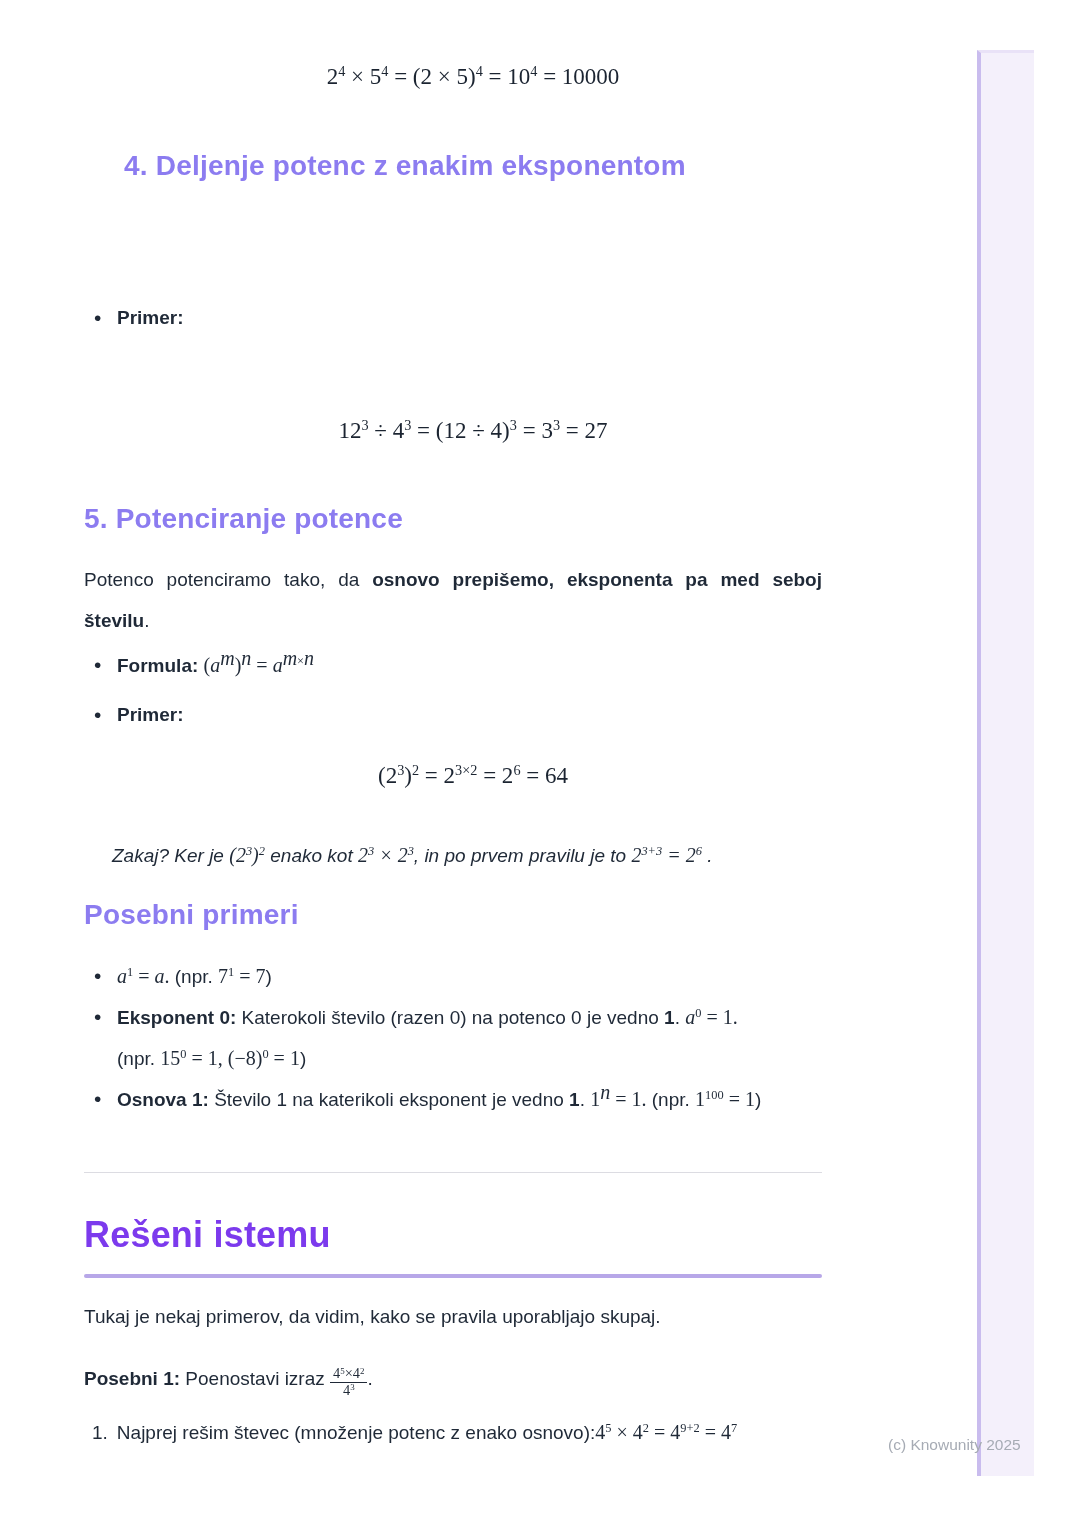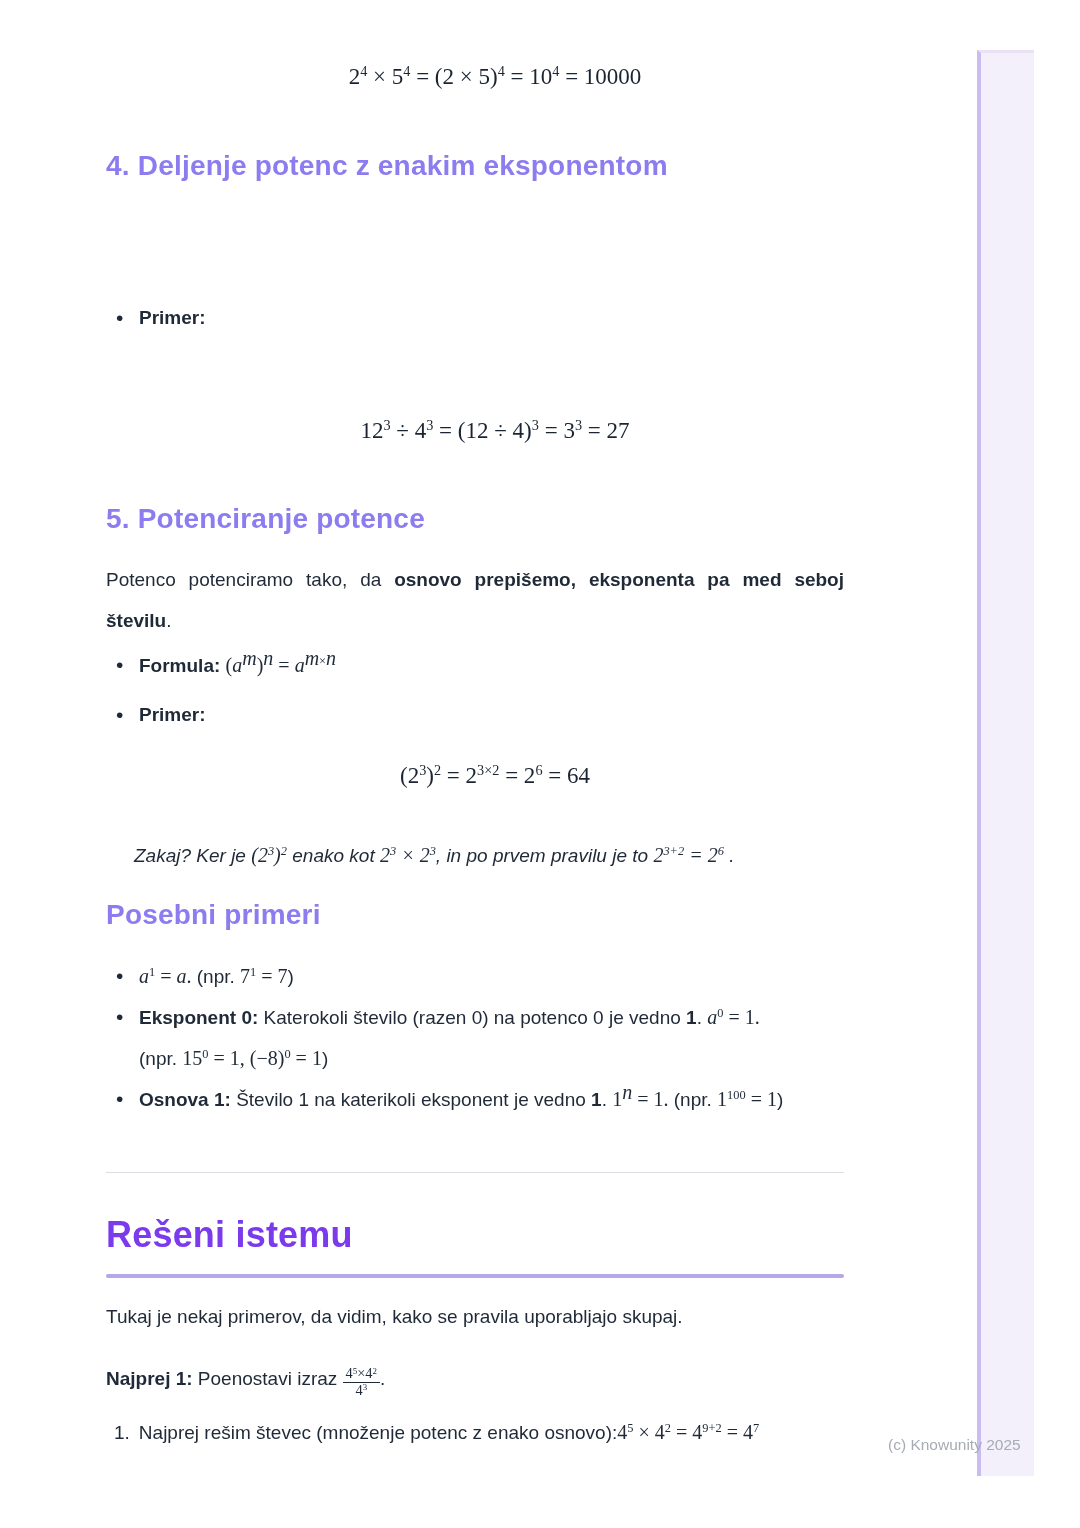--- a/index.html
+++ b/index.html
@@ -1,21 +1,21 @@
 <!DOCTYPE html>
 <html><head>
 <meta charset="utf-8">
 <style>
   * { margin:0; padding:0; box-sizing:border-box; }
   html,body { width:1080px; height:1528px; }
   body {
     position:relative; overflow:hidden; background:#ffffff;
     font-family:"Liberation Sans", sans-serif; color:#1f2937;
   }
-  .block { position:absolute; left:106px; width:738px; }
+  .block { position:absolute; left:84px; width:738px; }
 
   
   .math { font-family:"Liberation Serif","DejaVu Serif",serif; }
   i.var { font-family:"Liberation Serif","DejaVu Serif",serif; font-style:italic; }
   sup { font-size:0.62em; vertical-align:baseline; position:relative; top:-0.55em; line-height:0; }
   .frac { display:inline-block; vertical-align:-0.5em; text-align:center; line-height:1.08; }
   .frac .num { display:block; font-size:0.72em; padding:0 3px; }
   .frac .den { display:block; font-size:0.72em; padding:0 3px; border-top:1.5px solid currentColor; }
 
   
@@ -68,59 +68,59 @@
 
   .watermark { position:absolute; left:888px; top:1436px; font-size:15.5px; color:#a6abb4; z-index:5; }
 </style>
 </head>
 <body>
 
 <div class="side-panel"></div>
 
 <div class="block formula" style="top:64px;"><span class="math">2<sup>4</sup> × 5<sup>4</sup> = (2 × 5)<sup>4</sup> = 10<sup>4</sup> = 10000</span></div>
 
-<div class="block h2" style="top:150px;">4. Deljenje potenc z enakim eksponentom</div>
+<div class="block h2" style="top:150px;margin-left:40px;">4. Deljenje potenc z enakim eksponentom</div>
 <div class="block para" style="top:212px;">
 </div>
 <ul class="block bullets" style="top:301px;">
   <li><b>Primer:</b></li>
 </ul>
 <div class="block formula" style="top:418px;"><span class="math">12<sup>3</sup> ÷ 4<sup>3</sup> = (12 ÷ 4)<sup>3</sup> = 3<sup>3</sup> = 27</span></div>
 
 <div class="block h2" style="top:503px;">5. Potenciranje potence</div>
 <div class="block para" style="top:559px;">
   <div class="pline">Potenco potenciramo tako, da <b>osnovo prepišemo, eksponenta pa med seboj</b></div>
   <div class="pline last"><b>številu</b>.</div>
 </div>
 <ul class="block bullets" style="top:648px;">
   <li><b>Formula:</b> <span class="math">(<i class="var">a</i><sup><i class="var">m</i></sup>)<sup><i class="var">n</i></sup> = <i class="var">a</i><sup><i class="var">m</i>×<i class="var">n</i></sup></span></li>
   <li><b>Primer:</b></li>
 </ul>
 <div class="block formula" style="top:763px;"><span class="math">(2<sup>3</sup>)<sup>2</sup> = 2<sup>3×2</sup> = 2<sup>6</sup> = 64</span></div>
-<div class="block note" style="top:840px;">Zakaj? Ker je <span class="math">(2<sup>3</sup>)<sup>2</sup></span> enako kot <span class="math">2<sup>3</sup> × 2<sup>3</sup></span>, in po prvem pravilu je to <span class="math">2<sup>3+2</sup> = 2<sup>6</sup></span> .</div>
+<div class="block note" style="top:840px;">Zakaj? Ker je <span class="math">(2<sup>3</sup>)<sup>2</sup></span> enako kot <span class="math">2<sup>3</sup> × 2<sup>3</sup></span>, in po prvem pravilu je to <span class="math">2<sup>3+3</sup> = 2<sup>6</sup></span> .</div>
 
 <div class="block h2" style="top:899px;">Posebni primeri</div>
 <ul class="block bullets tight" style="top:956px;">
   <li>
     <span class="line"><span class="math"><i class="var">a</i><sup>1</sup> = <i class="var">a</i>.</span> (npr. <span class="math">7<sup>1</sup> = 7</span>)</span>
   </li>
   <li>
     <span class="line"><b>Eksponent 0:</b> Katerokoli število (razen 0) na potenco 0 je vedno <b>1</b>. <span class="math"><i class="var">a</i><sup>0</sup> = 1.</span></span>
     <span class="line">(npr. <span class="math">15<sup>0</sup> = 1, (−8)<sup>0</sup> = 1</span>)</span>
   </li>
   <li>
     <span class="line"><b>Osnova 1:</b> Število 1 na katerikoli eksponent je vedno <b>1</b>. <span class="math">1<sup><i class="var">n</i></sup> = 1.</span> (npr. <span class="math">1<sup>100</sup> = 1</span>)</span>
   </li>
 </ul>
 
 <div class="block divider" style="top:1172px;"></div>
 
 <div class="block h1" style="top:1214px;">Rešeni istemu</div>
 <div class="block purple-rule" style="top:1274px;"></div>
 <div class="block intro-line" style="top:1302px;">Tukaj je nekaj primerov, da vidim, kako se pravila uporabljajo skupaj.</div>
-<div class="block primer" style="top:1352px;"><b>Najprej 1:</b> Poenostavi izraz <span class="math"><span class="frac"><span class="num">4<sup>5</sup>×4<sup>2</sup></span><span class="den">4<sup>3</sup></span></span></span>.</div>
+<div class="block primer" style="top:1352px;"><b>Posebni 1:</b> Poenostavi izraz <span class="math"><span class="frac"><span class="num">4<sup>5</sup>×4<sup>2</sup></span><span class="den">4<sup>3</sup></span></span></span>.</div>
 <ol class="block steps" style="top:1414px;">
   <li>
     <span class="stepnum">1.</span><span>Najprej rešim števec (množenje potenc z enako osnovo):<span class="math">4<sup>5</sup> × 4<sup>2</sup> = 4<sup>9+2</sup> = 4<sup>7</sup></span></span>
   </li>
 </ol>
 
 <div class="watermark">(c) Knowunity 2025</div>
 
 </body></html>

